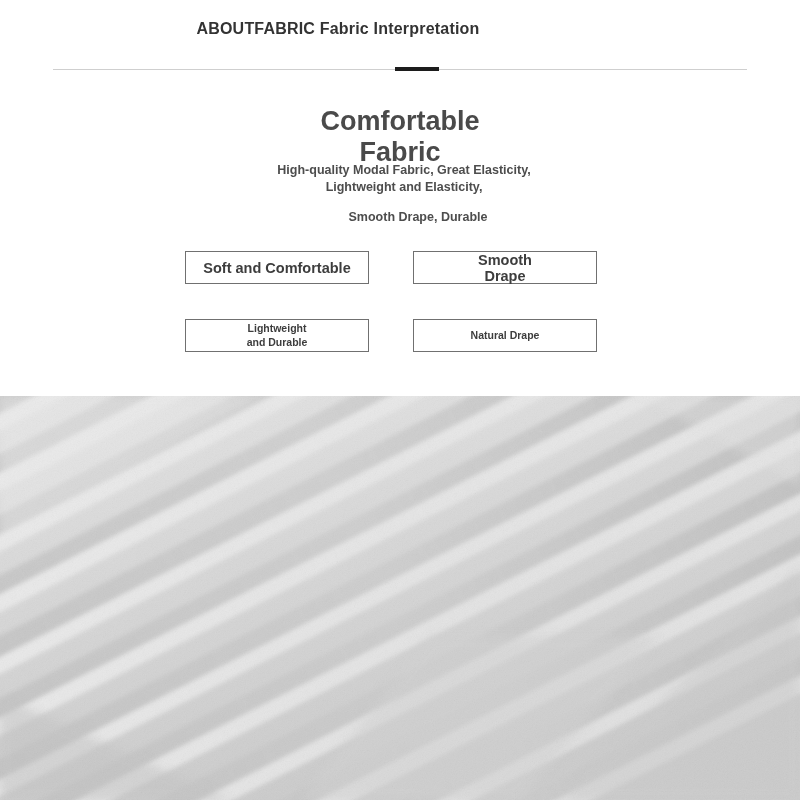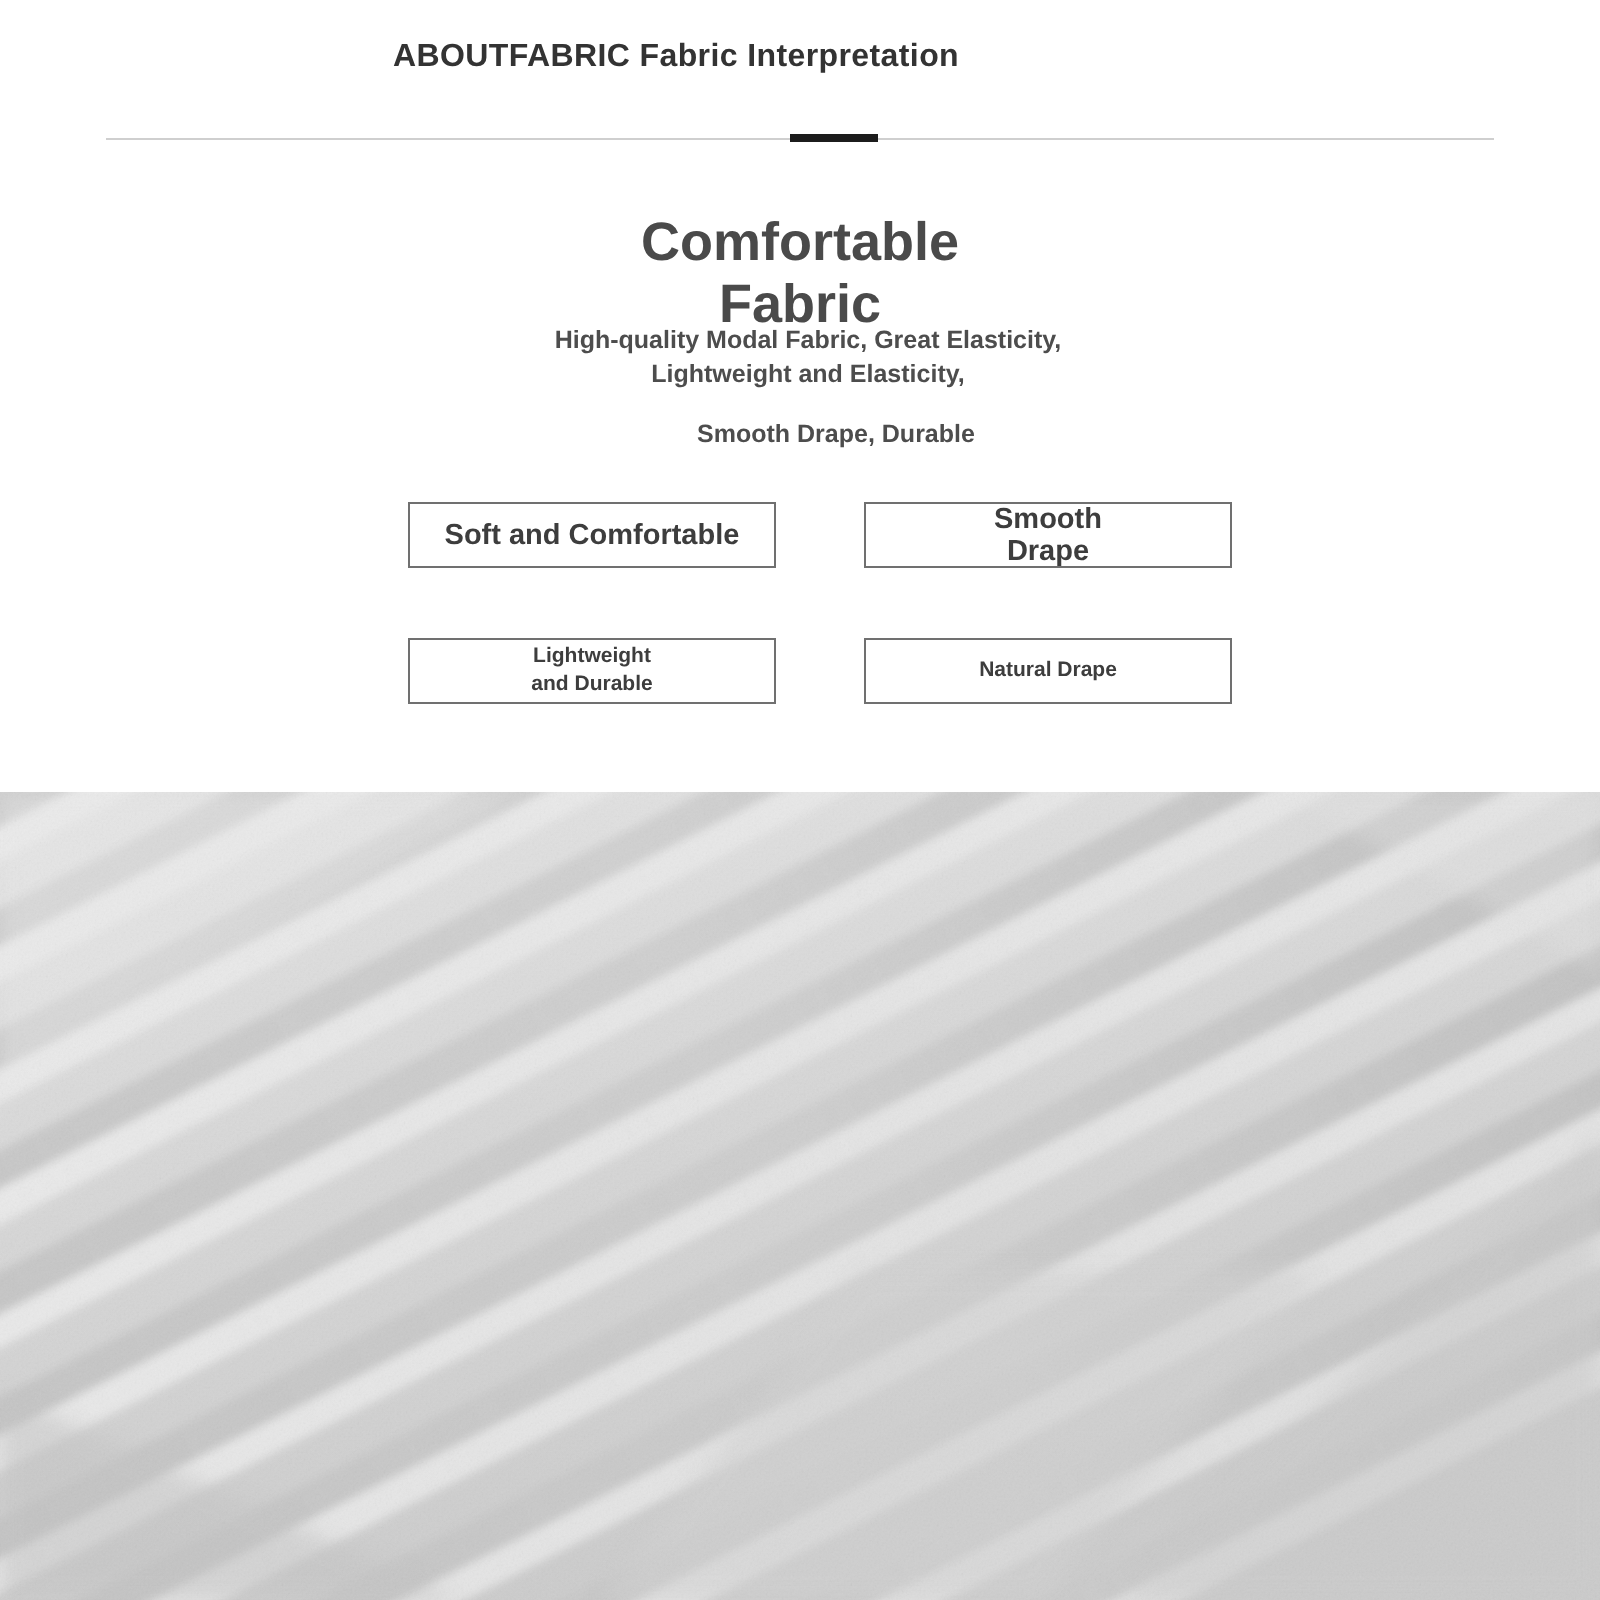--- a/index.html
+++ b/index.html
@@ -95,21 +95,21 @@
     padding-left: 28px;
   }
   .subcopy .line {
     display: block;
   }
 
   
   .features {
     position: absolute;
     top: 251px;
-    left: 204px;
+    left: 185px;
     width: 412px;
   }
   .feature-row {
     display: flex;
     justify-content: space-between;
     margin-bottom: 35px;
   }
   .feature-row:last-child {
     margin-bottom: 0;
     gap: 17px;

